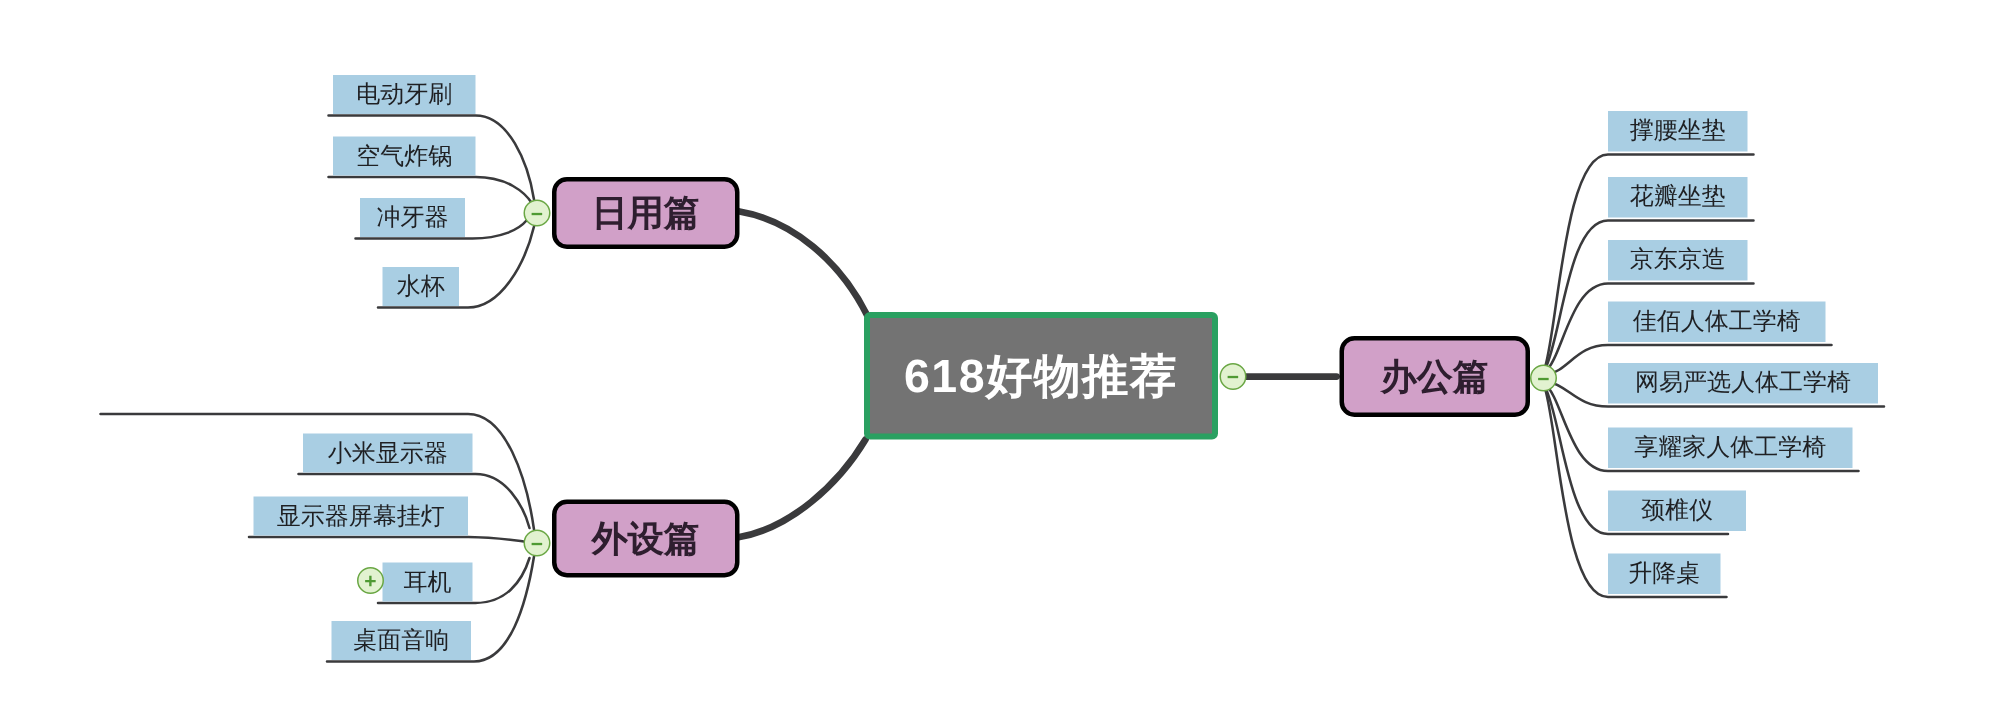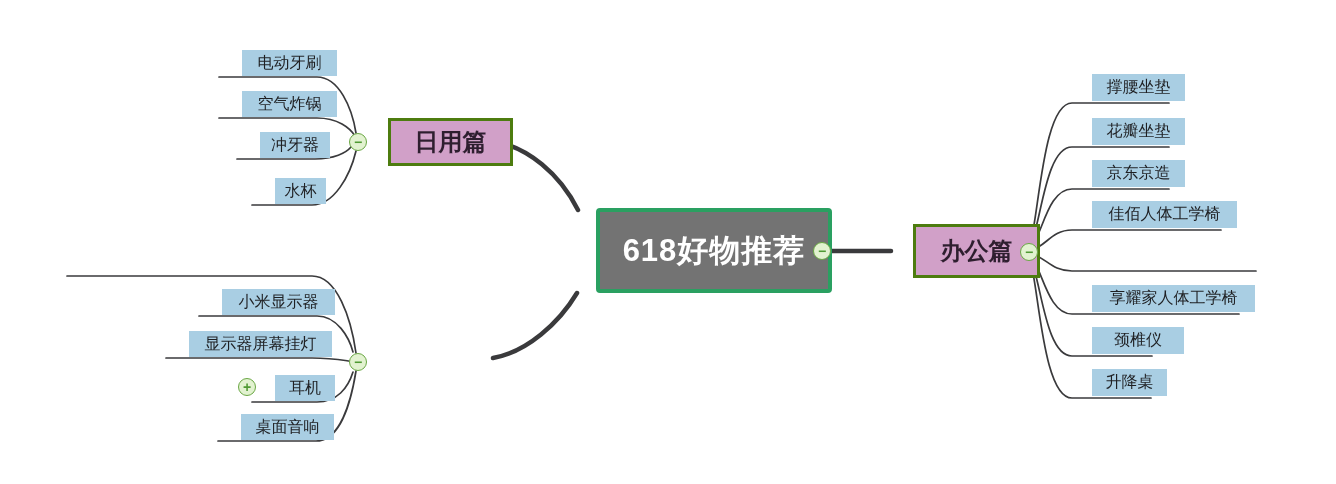--- a/index.html
+++ b/index.html
@@ -2,27 +2,27 @@
 <html><head>
 <meta charset="utf-8">
 <style>
   html,body{margin:0;padding:0;background:#ffffff;}
   .canvas{
     position:relative;width:1336px;height:484px;background:#ffffff;overflow:hidden;
     font-family:"Liberation Sans","DejaVu Sans",sans-serif;
   }
   .wires{position:absolute;left:0;top:0;z-index:1;}
   .node{position:absolute;display:flex;align-items:center;justify-content:center;
-        box-sizing:border-box;white-space:nowrap;z-index:2;margin-left:20px;}
+        box-sizing:border-box;white-space:nowrap;z-index:2;}
   .central{
     background:#737373;border:4px solid #2aa061;border-radius:4px;
     color:#ffffff;font-weight:bold;font-size:31px;letter-spacing:1px;
   }
   .branch{
-    background:#d1a0c8;border:3px solid #4d7c0f;border-radius:0;
+    background:#d1a0c8;border:3px solid #000000;border-radius:10px;
     color:#2e1e2f;font-weight:bold;font-size:24px;
   }
   .child{
     background:#a9cee3;color:#1f2023;font-size:16px;
   }
   .toggle{
     position:absolute;width:18px;height:18px;border-radius:50%;
     background:#e2f2d0;border:1.5px solid #6aa744;color:#4f9a33;
     display:flex;align-items:center;justify-content:center;
     font-size:14px;font-weight:bold;line-height:1;box-sizing:border-box;z-index:3;
@@ -62,36 +62,38 @@
       <path d="M 1031 254 C 1046 257 1051 271 1072 271 L 1256 271"></path>
       <path d="M 1030 256 C 1042 266 1047 314 1072 314 L 1239 314"></path>
       <path d="M 1030 258 C 1041 278 1045 356 1072 356 L 1152 356"></path>
       <path d="M 1030 259 C 1039 289 1043 398 1072 398 L 1151 398"></path>
     </g>
   </svg>
 
   <div class="node central" style="left:576px;top:208px;width:236px;height:85px">618好物推荐</div>
 
   <div class="node branch" style="left:368px;top:118px;width:125px;height:48px">日用篇</div>
+  <div class="node branch" style="left:368px;top:333px;width:125px;height:52px">外设篇</div>
   <div class="node branch" style="left:893px;top:224px;width:127px;height:54px">办公篇</div>
 
   <div class="node child" style="left:222px;top:50px;width:95px;height:26px">电动牙刷</div>
   <div class="node child" style="left:222px;top:91px;width:95px;height:26px">空气炸锅</div>
   <div class="node child" style="left:240px;top:132px;width:70px;height:26px">冲牙器</div>
   <div class="node child" style="left:255px;top:178px;width:51px;height:26px">水杯</div>
 
   <div class="node child" style="left:202px;top:289px;width:113px;height:26px">小米显示器</div>
   <div class="node child" style="left:169px;top:331px;width:143px;height:26px">显示器屏幕挂灯</div>
   <div class="node child" style="left:255px;top:375px;width:60px;height:26px">耳机</div>
   <div class="node child" style="left:221px;top:414px;width:93px;height:26px">桌面音响</div>
 
   <div class="node child" style="left:1072px;top:74px;width:93px;height:27px">撑腰坐垫</div>
   <div class="node child" style="left:1072px;top:118px;width:93px;height:27px">花瓣坐垫</div>
   <div class="node child" style="left:1072px;top:160px;width:93px;height:27px">京东京造</div>
   <div class="node child" style="left:1072px;top:201px;width:145px;height:27px">佳佰人体工学椅</div>
+  <div class="node child" style="left:1072px;top:242px;width:180px;height:27px">网易严选人体工学椅</div>
   <div class="node child" style="left:1072px;top:285px;width:163px;height:27px">享耀家人体工学椅</div>
   <div class="node child" style="left:1072px;top:327px;width:92px;height:27px">颈椎仪</div>
   <div class="node child" style="left:1072px;top:369px;width:75px;height:27px">升降桌</div>
 
   <div class="toggle" style="left:813px;top:242px">
     <span>−</span>
   </div>
   <div class="toggle" style="left:349px;top:133px">
     <span>−</span>
   </div>

